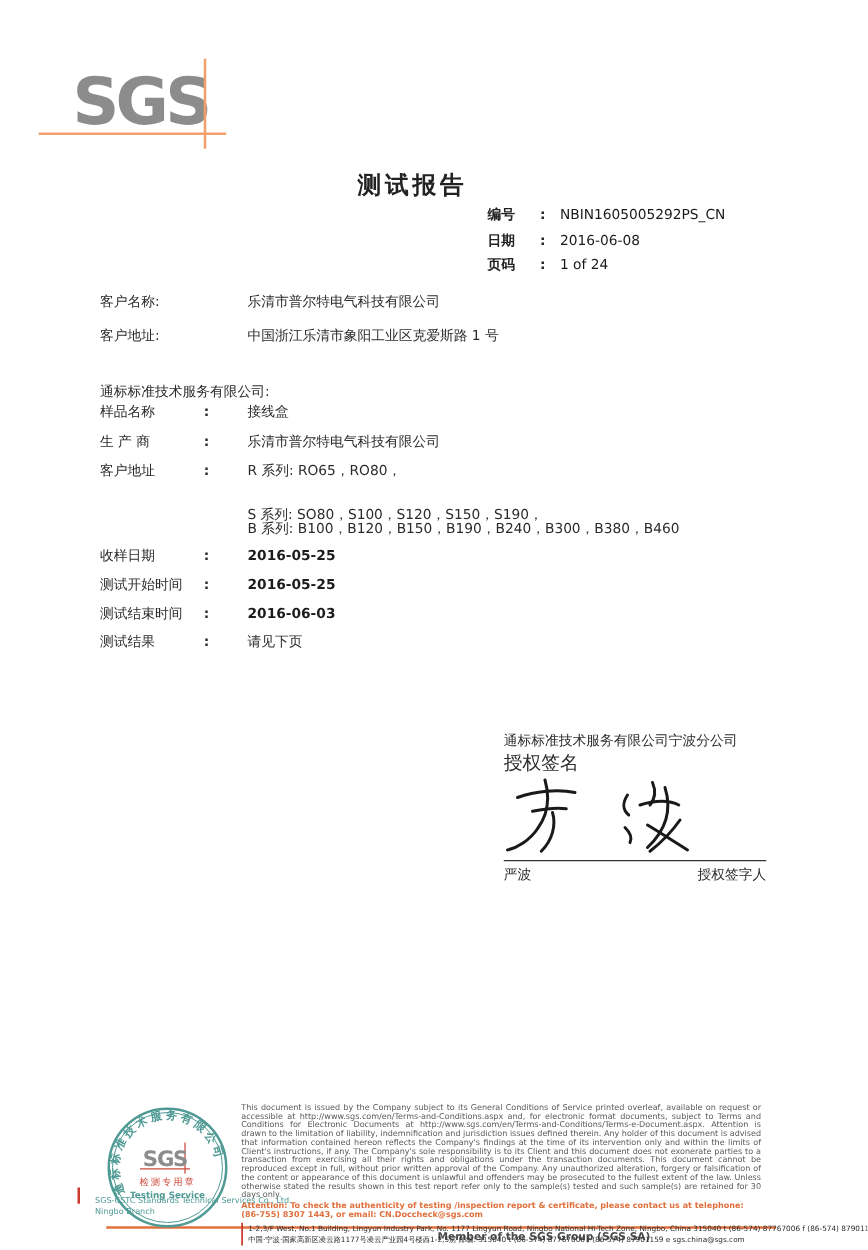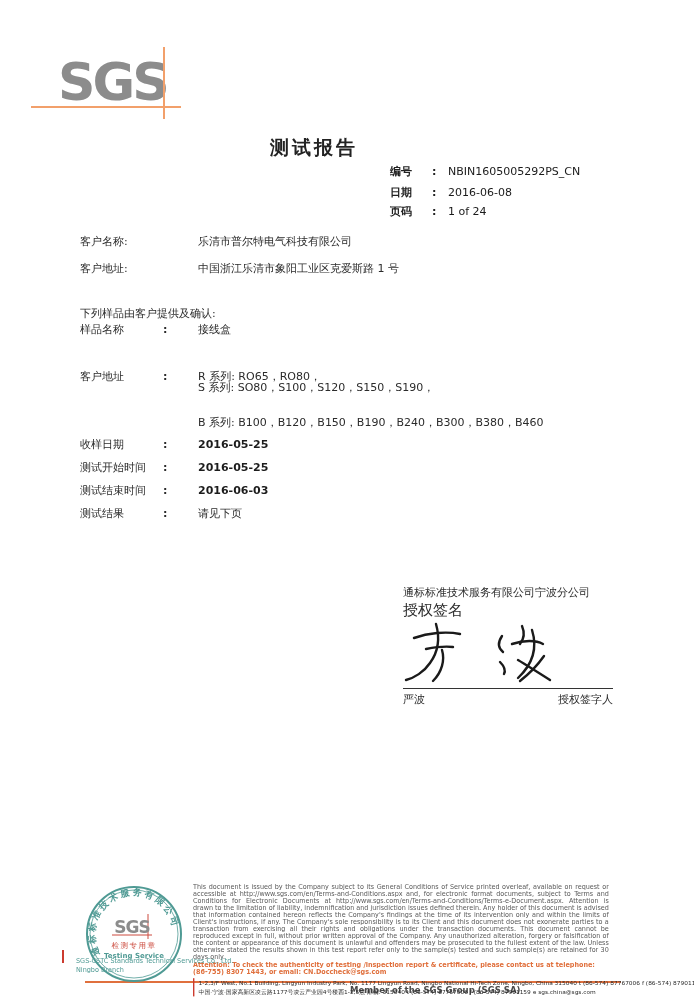--- a/index.html
+++ b/index.html
@@ -14,21 +14,21 @@
   .logo-text {
     position:absolute; left:58px; top:52px;
     font-size:52px; font-weight:bold; letter-spacing:-3px; color:#8c8c8c;
     font-family:"DejaVu Sans","Liberation Sans",sans-serif;
   }
   .logo-hline { position:absolute; left:31px; top:106px; width:150px; height:2px; background:#f2a06b; }
   .logo-vline { position:absolute; left:163px; top:47px; width:2px; height:72px; background:#f2a06b; }
 
   
   .report-title {
-    position:absolute; left:0; top:135px; width:628px; text-align:center;
+    position:absolute; left:16px; top:135px; width:628px; text-align:center;
     font-size:19px; font-weight:bold; color:#222; letter-spacing:3px;
   }
   .meta-row { position:absolute; left:390px; font-size:11px; white-space:nowrap; }
   .meta-row .lab { display:inline-block; width:42px; font-weight:bold; color:#222; }
   .meta-row .sep { display:inline-block; width:16px; font-weight:bold; color:#222; }
   .meta-row .val { font-weight:normal; color:#1a1a1a; }
 
   
   .body-row { position:absolute; left:80px; font-size:11px; color:#2b2b2b; white-space:nowrap; }
   .body-row .wlab { display:inline-block; width:118px; }
@@ -87,29 +87,32 @@
     <span class="lab">页码</span><span class="sep">:</span><span class="val">1 of 24</span>
   </div>
 
   <div class="body-row" style="top:234px">
     <span class="wlab">客户名称:</span><span class="val">乐清市普尔特电气科技有限公司</span>
   </div>
   <div class="body-row" style="top:261px">
     <span class="wlab">客户地址:</span><span class="val">中国浙江乐清市象阳工业区克爱斯路 1 号</span>
   </div>
 
-  <div class="body-row" style="top:306px">下列样品由客户提供及确认:</div>
+  <div class="body-row" style="top:306px">通标标准技术服务有限公司:</div>
 
   <div class="body-row" style="top:322px">
     <span class="lab">样品名称</span><span class="sep">:</span><span class="val">接线盒</span>
   </div>
+  <div class="body-row" style="top:346px">
+    <span class="lab">生 产 商</span><span class="sep">:</span><span class="val">乐清市普尔特电气科技有限公司</span>
+  </div>
   <div class="body-row" style="top:369px">
     <span class="lab">客户地址</span><span class="sep">:</span><span class="val">R 系列: RO65，RO80，</span>
   </div>
-  <div class="body-row" style="top:380px">
+  <div class="body-row" style="top:404px">
     <span class="lab"></span><span class="sep"></span><span class="val">S 系列: SO80，S100，S120，S150，S190，</span>
   </div>
   <div class="body-row" style="top:415px">
     <span class="lab"></span><span class="sep"></span><span class="val">B 系列: B100，B120，B150，B190，B240，B300，B380，B460</span>
   </div>
   <div class="body-row" style="top:437px">
     <span class="lab">收样日期</span><span class="sep">:</span><span class="val b">2016-05-25</span>
   </div>
   <div class="body-row" style="top:460px">
     <span class="lab">测试开始时间</span><span class="sep">:</span><span class="val b">2016-05-25</span>

